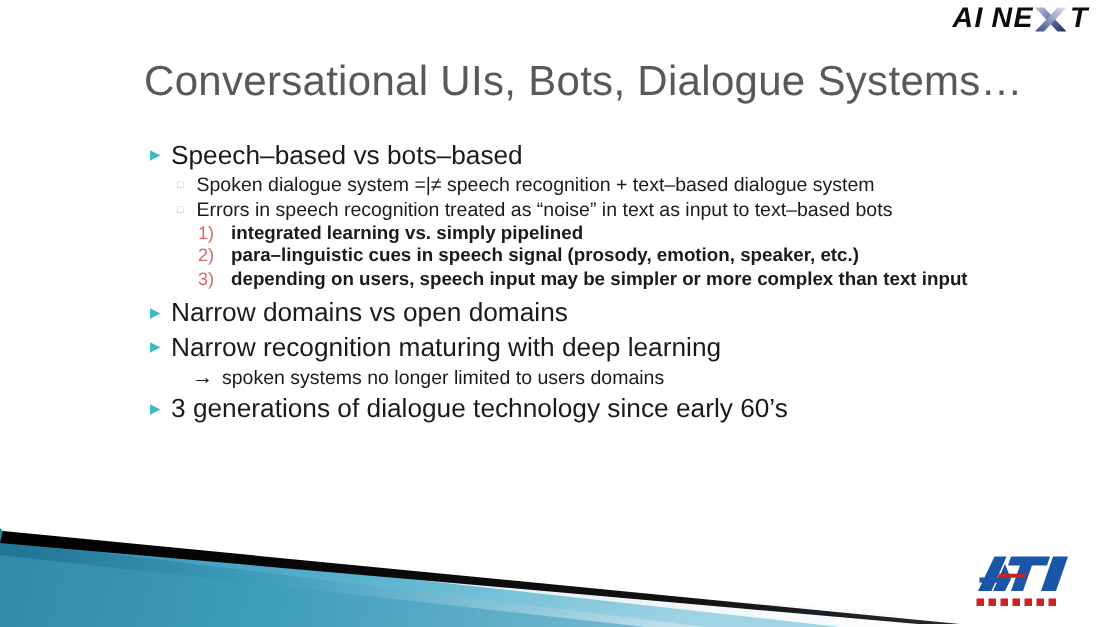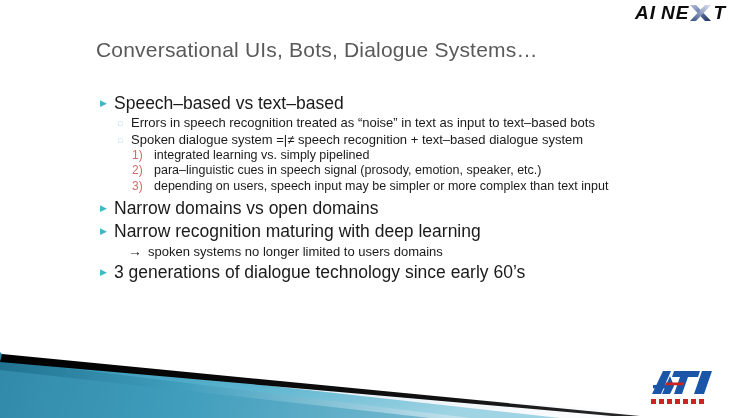--- a/index.html
+++ b/index.html
@@ -57,21 +57,21 @@
     vertical-align: middle;
   }
   .brand-x svg { position: absolute; left: 0; top: 0; }
   .brand-t { margin-left: 1px; }
 
   
   .slide-title {
     position: absolute;
     left: 96px;
     top: 38px;
-    font-size: 21px;
+    font-size: 28px;
     font-weight: normal;
     color: #595959;
     letter-spacing: 0.2px;
     white-space: nowrap;
     font-family: "Liberation Sans", sans-serif;
   }
 
   
   .body-area {
     position: absolute;
@@ -125,21 +125,21 @@
     line-height: 1.22;
     margin-left: 32px;
     margin-bottom: 0px;
   }
   .lvl3 .num {
     flex: 0 0 auto;
     width: 22px;
     color: #d46a6a;
     font-size: 12px;
   }
-  .lvl3 .txt { flex: 1 1 auto; }
+  .lvl3 .txt { flex: 1 1 auto; font-weight: bold; }
 
   .arrow-line {
     display: flex;
     align-items: flex-start;
     font-size: 13px;
     color: #1a1a1a;
     line-height: 1.2;
     margin-left: 28px;
     margin-top: 2px;
     margin-bottom: 1px;
@@ -204,31 +204,31 @@
         <span class="brand-t">T</span>
     </div>
   </div>
 
   <div class="slide-title">Conversational UIs, Bots, Dialogue Systems…</div>
 
   <div class="body-area">
 
     <div class="lvl1">
       <span class="tri">▶</span>
-      <span class="txt">Speech–based vs text–based</span>
+      <span class="txt">Speech–based vs bots–based</span>
+    </div>
+
+    <div class="lvl2">
+      <span class="sq">□</span>
+      <span class="txt">Spoken dialogue system =|≠ speech recognition + text–based dialogue system</span>
     </div>
 
     <div class="lvl2">
       <span class="sq">□</span>
       <span class="txt">Errors in speech recognition treated as “noise” in text as input to text–based bots</span>
-    </div>
-
-    <div class="lvl2">
-      <span class="sq">□</span>
-      <span class="txt">Spoken dialogue system =|≠ speech recognition + text–based dialogue system</span>
     </div>
 
     <div class="lvl3">
       <span class="num">1)</span>
       <span class="txt">integrated learning vs. simply pipelined</span>
     </div>
 
     <div class="lvl3">
       <span class="num">2)</span>
       <span class="txt">para–linguistic cues in speech signal (prosody, emotion, speaker, etc.)</span>

